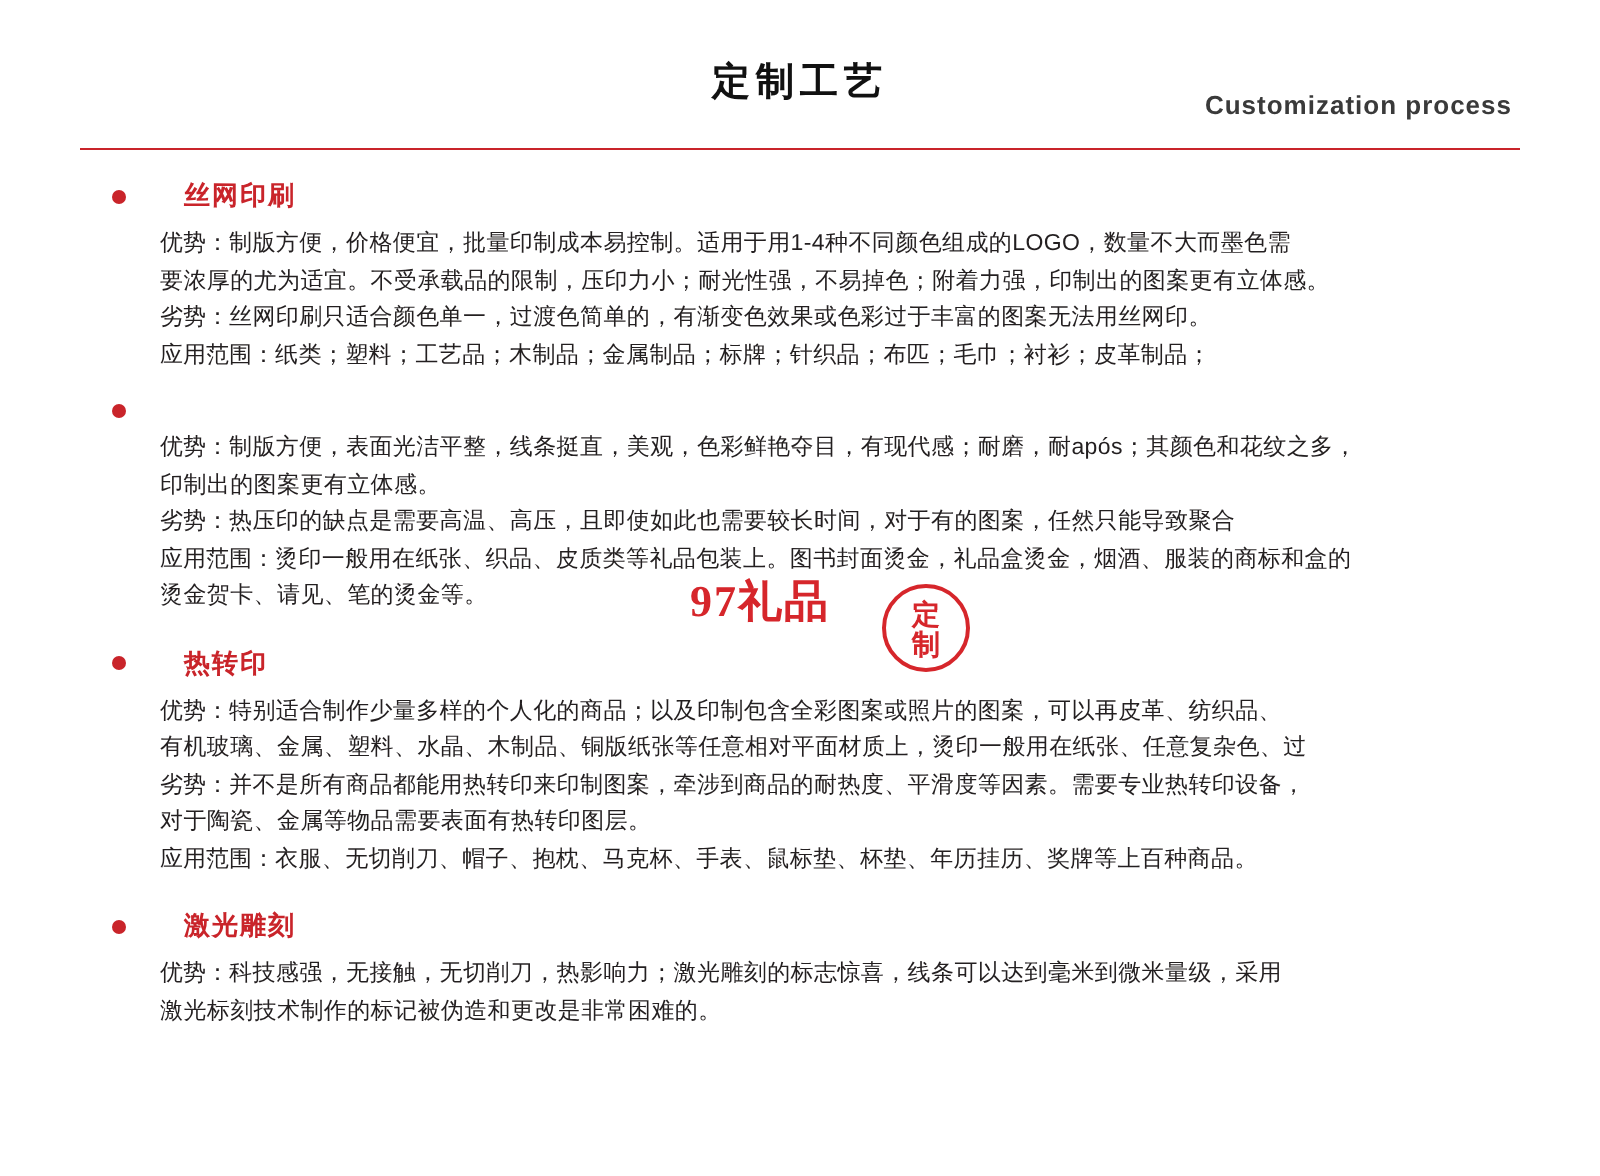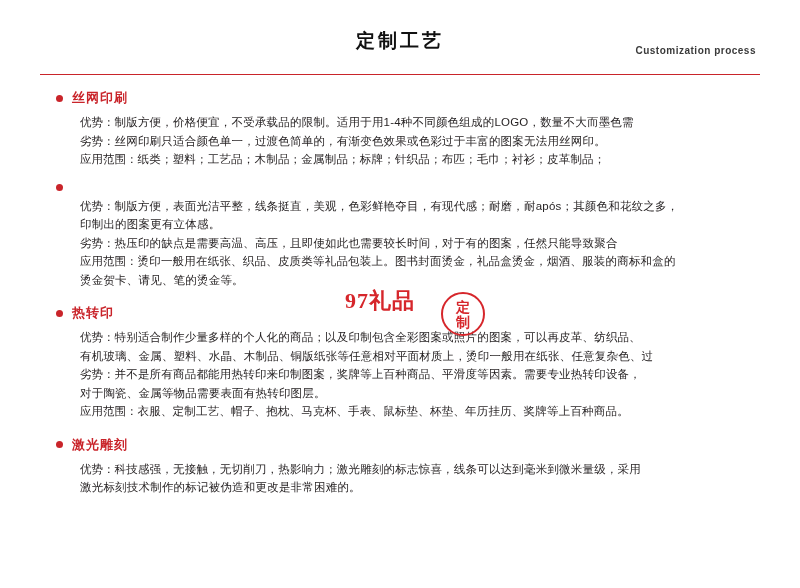--- a/index.html
+++ b/index.html
@@ -34,38 +34,39 @@
     text-align: center;
     font-size: 19px;
     font-weight: bold;
     letter-spacing: 3px;
     color: #111111;
   }
   .sub-title {
     position: absolute;
     top: 45px;
     right: 4px;
-    font-size: 10px;
+    font-size: 13px;
     font-weight: bold;
     letter-spacing: 0.5px;
     color: #3a3a3a;
   }
   .rule {
     border: 0;
     border-top: 1px solid #c9242a;
     margin: 0 0 14px 0;
   }
   .section {
     margin-bottom: 15px;
   }
   .sec-head {
     display: flex;
     align-items: center;
     margin-bottom: 7px;
     padding-left: 16px;
+    gap: 20px;
   }
   .bullet {
     width: 7px;
     height: 7px;
     border-radius: 50%;
     background: #c9242a;
     margin-right: 9px;
     flex: none;
   }
   .sec-title {
@@ -144,21 +145,24 @@
 
   <div id="sections-root">
       <div class="section">
         <div class="sec-head">
           <span class="bullet"></span>
           <span class="sec-title">丝网印刷</span>
         </div>
         <div class="rows">
           <div class="row">
             <span class="row-label">优势：</span>
-            <span class="row-text">制版方便，价格便宜，不受承载品的限制。适用于用1-4种不同颜色组成的LOGO，数量不大而墨色需</span>
+            <span class="row-text">制版方便，价格便宜，批量印制成本易控制。适用于用1-4种不同颜色组成的LOGO，数量不大而墨色需</span>
+          </div>
+          <div class="row">
+            <span class="row-text">要浓厚的尤为适宜。不受承载品的限制，压印力小；耐光性强，不易掉色；附着力强，印制出的图案更有立体感。</span>
           </div>
           <div class="row">
             <span class="row-label">劣势：</span>
             <span class="row-text">丝网印刷只适合颜色单一，过渡色简单的，有渐变色效果或色彩过于丰富的图案无法用丝网印。</span>
           </div>
           <div class="row">
             <span class="row-label">应用范围：</span>
             <span class="row-text">纸类；塑料；工艺品；木制品；金属制品；标牌；针织品；布匹；毛巾；衬衫；皮革制品；</span>
           </div>
         </div>
@@ -196,28 +200,28 @@
         <div class="rows">
           <div class="row">
             <span class="row-label">优势：</span>
             <span class="row-text">特别适合制作少量多样的个人化的商品；以及印制包含全彩图案或照片的图案，可以再皮革、纺织品、</span>
           </div>
           <div class="row">
             <span class="row-text">有机玻璃、金属、塑料、水晶、木制品、铜版纸张等任意相对平面材质上，烫印一般用在纸张、任意复杂色、过</span>
           </div>
           <div class="row">
             <span class="row-label">劣势：</span>
-            <span class="row-text">并不是所有商品都能用热转印来印制图案，奖牌等上百种商品、平滑度等因素。需要专业热转印设备，</span>
+            <span class="row-text">并不是所有商品都能用热转印来印制图案，牵涉到商品的耐热度、平滑度等因素。需要专业热转印设备，</span>
           </div>
           <div class="row">
             <span class="row-text">对于陶瓷、金属等物品需要表面有热转印图层。</span>
           </div>
           <div class="row">
             <span class="row-label">应用范围：</span>
-            <span class="row-text">衣服、定制工艺、帽子、抱枕、马克杯、手表、鼠标垫、杯垫、年历挂历、奖牌等上百种商品。</span>
+            <span class="row-text">衣服、无切削刀、帽子、抱枕、马克杯、手表、鼠标垫、杯垫、年历挂历、奖牌等上百种商品。</span>
           </div>
         </div>
       </div>
       <div class="section">
         <div class="sec-head">
           <span class="bullet"></span>
           <span class="sec-title">激光雕刻</span>
         </div>
         <div class="rows">
           <div class="row">

